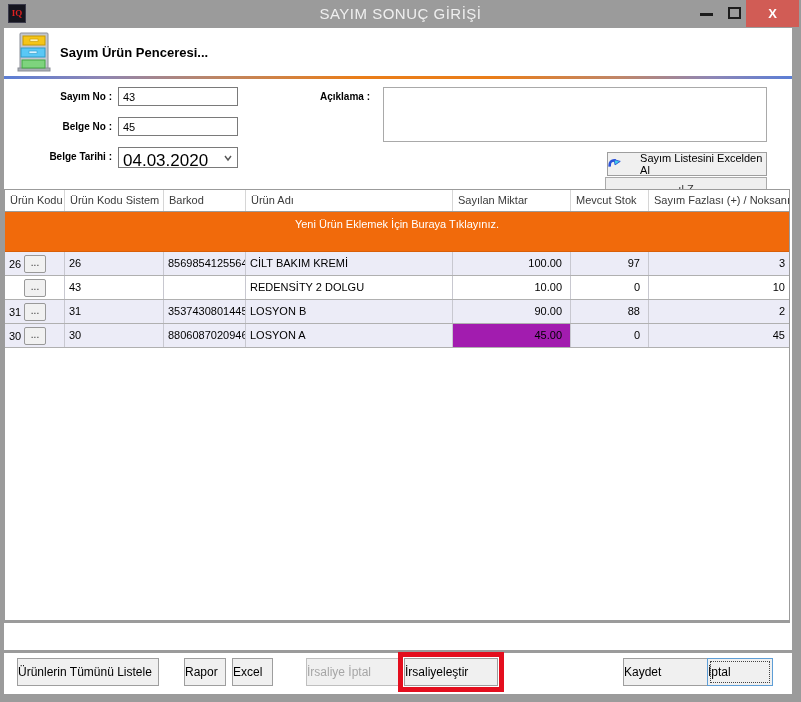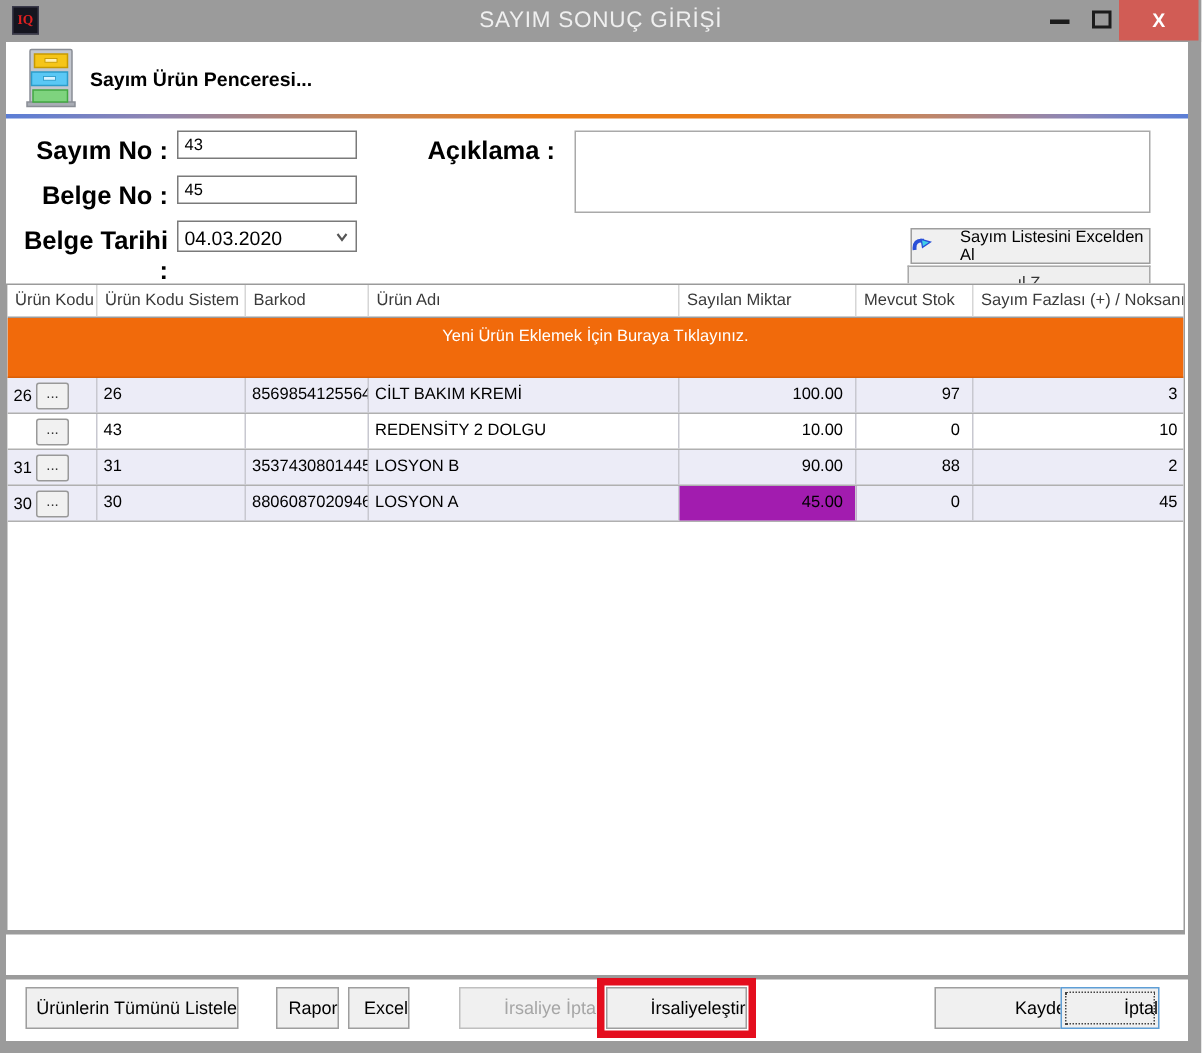--- a/index.html
+++ b/index.html
@@ -21,25 +21,25 @@
   
   .content { position:absolute; top:28px; left:4px; width:788px; height:666px; background:#fff; }
 
   
   .hdr-title { position:absolute; left:56px; top:17px; font-size:13px; font-weight:bold; color:#000; }
   .cabinet { position:absolute; left:12px; top:3px; }
   .grad-line { position:absolute; left:0; top:48px; width:100%; height:3px;
     background:linear-gradient(90deg,#5b7ed6 0%,#8d85b4 12%,#c08560 28%,#ea7d18 45%,#ea7d18 62%,#c08668 78%,#8d86b6 90%,#5b7ed6 100%); }
 
   
-  .flabel { position:absolute; font-size:17px; font-weight:bold; color:#000; text-align:right; width:104px; }
+  .flabel { position:absolute; font-size:10px; font-weight:bold; color:#000; text-align:right; width:104px; }
   .ftext  { position:absolute; left:114px; width:120px; height:19px; border:1px solid #7a7a7a;
             font-size:11px; padding:1px 4px; background:#fff; }
   .combo  { position:absolute; left:114px; top:119px; width:120px; height:21px; border:1px solid #7a7a7a;
-            background:#fff; font-size:13px;text-align:center; }
+            background:#fff; font-size:17px;text-align:center; }
   .combo .val { position:absolute; left:4px; top:3px; }
   .combo .chev { position:absolute; right:5px; top:6px; width:8px; height:8px; }
   .aciklama { position:absolute; left:379px; top:59px; width:384px; height:55px; border:1px solid #a9a9a9;
               resize:none; font-size:11px; padding:2px 4px; }
   .excel-btn { position:absolute; left:603px; top:124px; width:160px; height:24px; background:#f0f0f0;
                border:1px solid #9e9e9e; font-size:11px; display:flex; align-items:center; gap:18px;
                justify-content:center; cursor:default; }
   .sliver-btn { position:absolute; left:601px; top:149px; width:162px; height:12px; background:#efefef;
                 border:1px solid #aaa; border-bottom:none; overflow:hidden; text-align:center; }
   .sliver-btn span { display:inline-block; margin-top:5px; font-size:11px; color:#333; }
@@ -62,21 +62,21 @@
   .c.w4 { width:118px; } .c.w5 { width:78px; } .c.w6 { flex:1; border-right:none; }
   .num { text-align:right; padding-right:8px !important; padding-left:0 !important; }
   .num-last { text-align:right; padding-right:4px !important; padding-left:0 !important; }
   .cell-white { background:#a21caf; }
   .ell-btn { width:22px; height:18px; background:#f1f1f1; border:1px solid #999; border-radius:2px;
              font-size:10px; line-height:14px; text-align:center; color:#333; cursor:pointer; flex:none; }
 
   
   .divider { position:absolute; left:0; top:622px; width:100%; height:3px; background:#9b9b9b; }
   .fbtn { position:absolute; top:630px; height:28px; background:#f0f0f0; border:1px solid #9e9e9e;
-          font-size:12px; color:#000; text-align:right; cursor:default; }
+          font-size:12px; color:#000; text-align:left; cursor:default; }
   .fbtn.disabled { color:#a6a6a6; border-color:#bfbfbf; }
   .red-box { position:absolute; left:394px; top:624px; width:106px; height:40px; border:5px solid #e40e1e; }
   .red-box .fbtn { top:1px; left:1px; width:94px; height:28px; }
   .fbtn.focused { border:1px solid #5e9ed6; outline:1px dotted #444; outline-offset:-4px; }
 </style>
 </head>
 <body>
 
 <div class="window">
 

